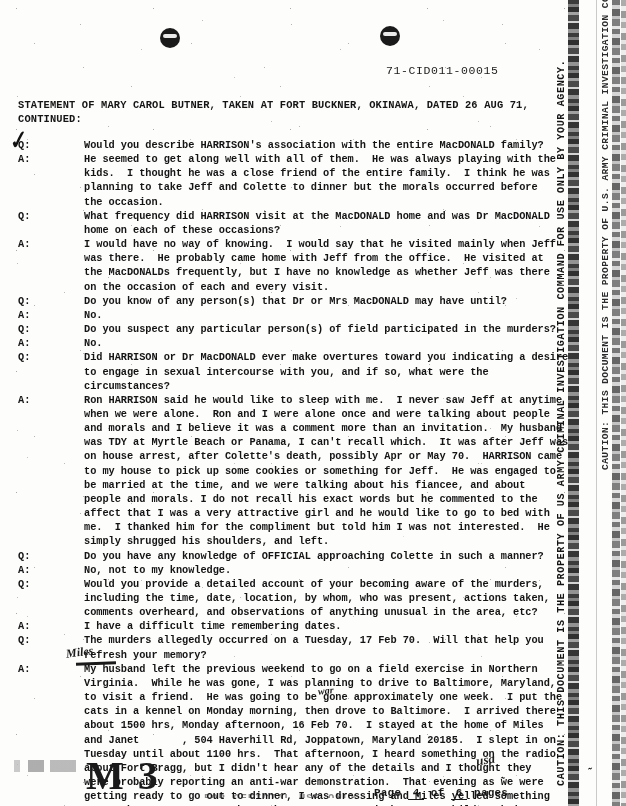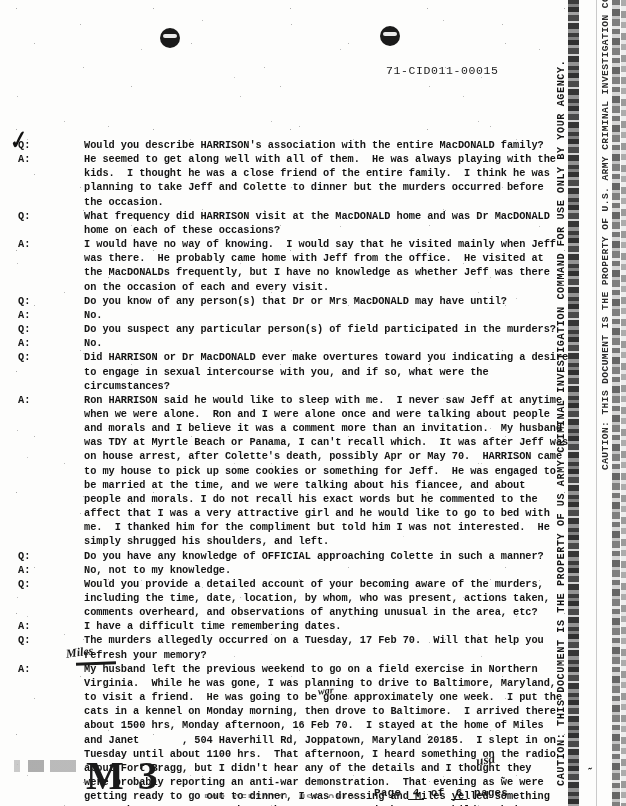--- a/index.html
+++ b/index.html
@@ -277,33 +277,37 @@
 
 <div id="page">
 
   <div id="speckle"></div>
 
   <div class="top-mark" id="mark-left"></div>
   <div class="top-mark" id="mark-right"></div>
 
   <div id="doc-number">71-CID011-00015</div>
 
+  <div id="statement-heading">
+    <div>STATEMENT OF MARY CAROL BUTNER, TAKEN AT FORT BUCKNER, OKINAWA, DATED 26 AUG 71,</div>
+    <div>CONTINUED:</div>
+  </div>
 
   <div id="hand-flourish">✓</div>
 
   <div id="qa-body">
       <div class="qa-row">
         <div class="qa-tag">Q:</div>
         <div class="qa-text">Would you describe HARRISON's association with the entire MacDONALD family?</div>
       </div>
       <div class="qa-row">
         <div class="qa-tag">A:</div>
         <div class="qa-text">He seemed to get along well with all of them.  He was always playing with the
 kids.  I thought he was a close friend of the entire family.  I think he was
-planning to take Jeff and Colette to dinner but the murders occurred before
+planning to take Jeff and Colette to dinner but the morals occurred before
 the occasion.</div>
       </div>
       <div class="qa-row">
         <div class="qa-tag">Q:</div>
         <div class="qa-text">What frequency did HARRISON visit at the MacDONALD home and was Dr MacDONALD
 home on each of these occasions?</div>
       </div>
       <div class="qa-row">
         <div class="qa-tag">A:</div>
         <div class="qa-text">I would have no way of knowing.  I would say that he visited mainly when Jeff

